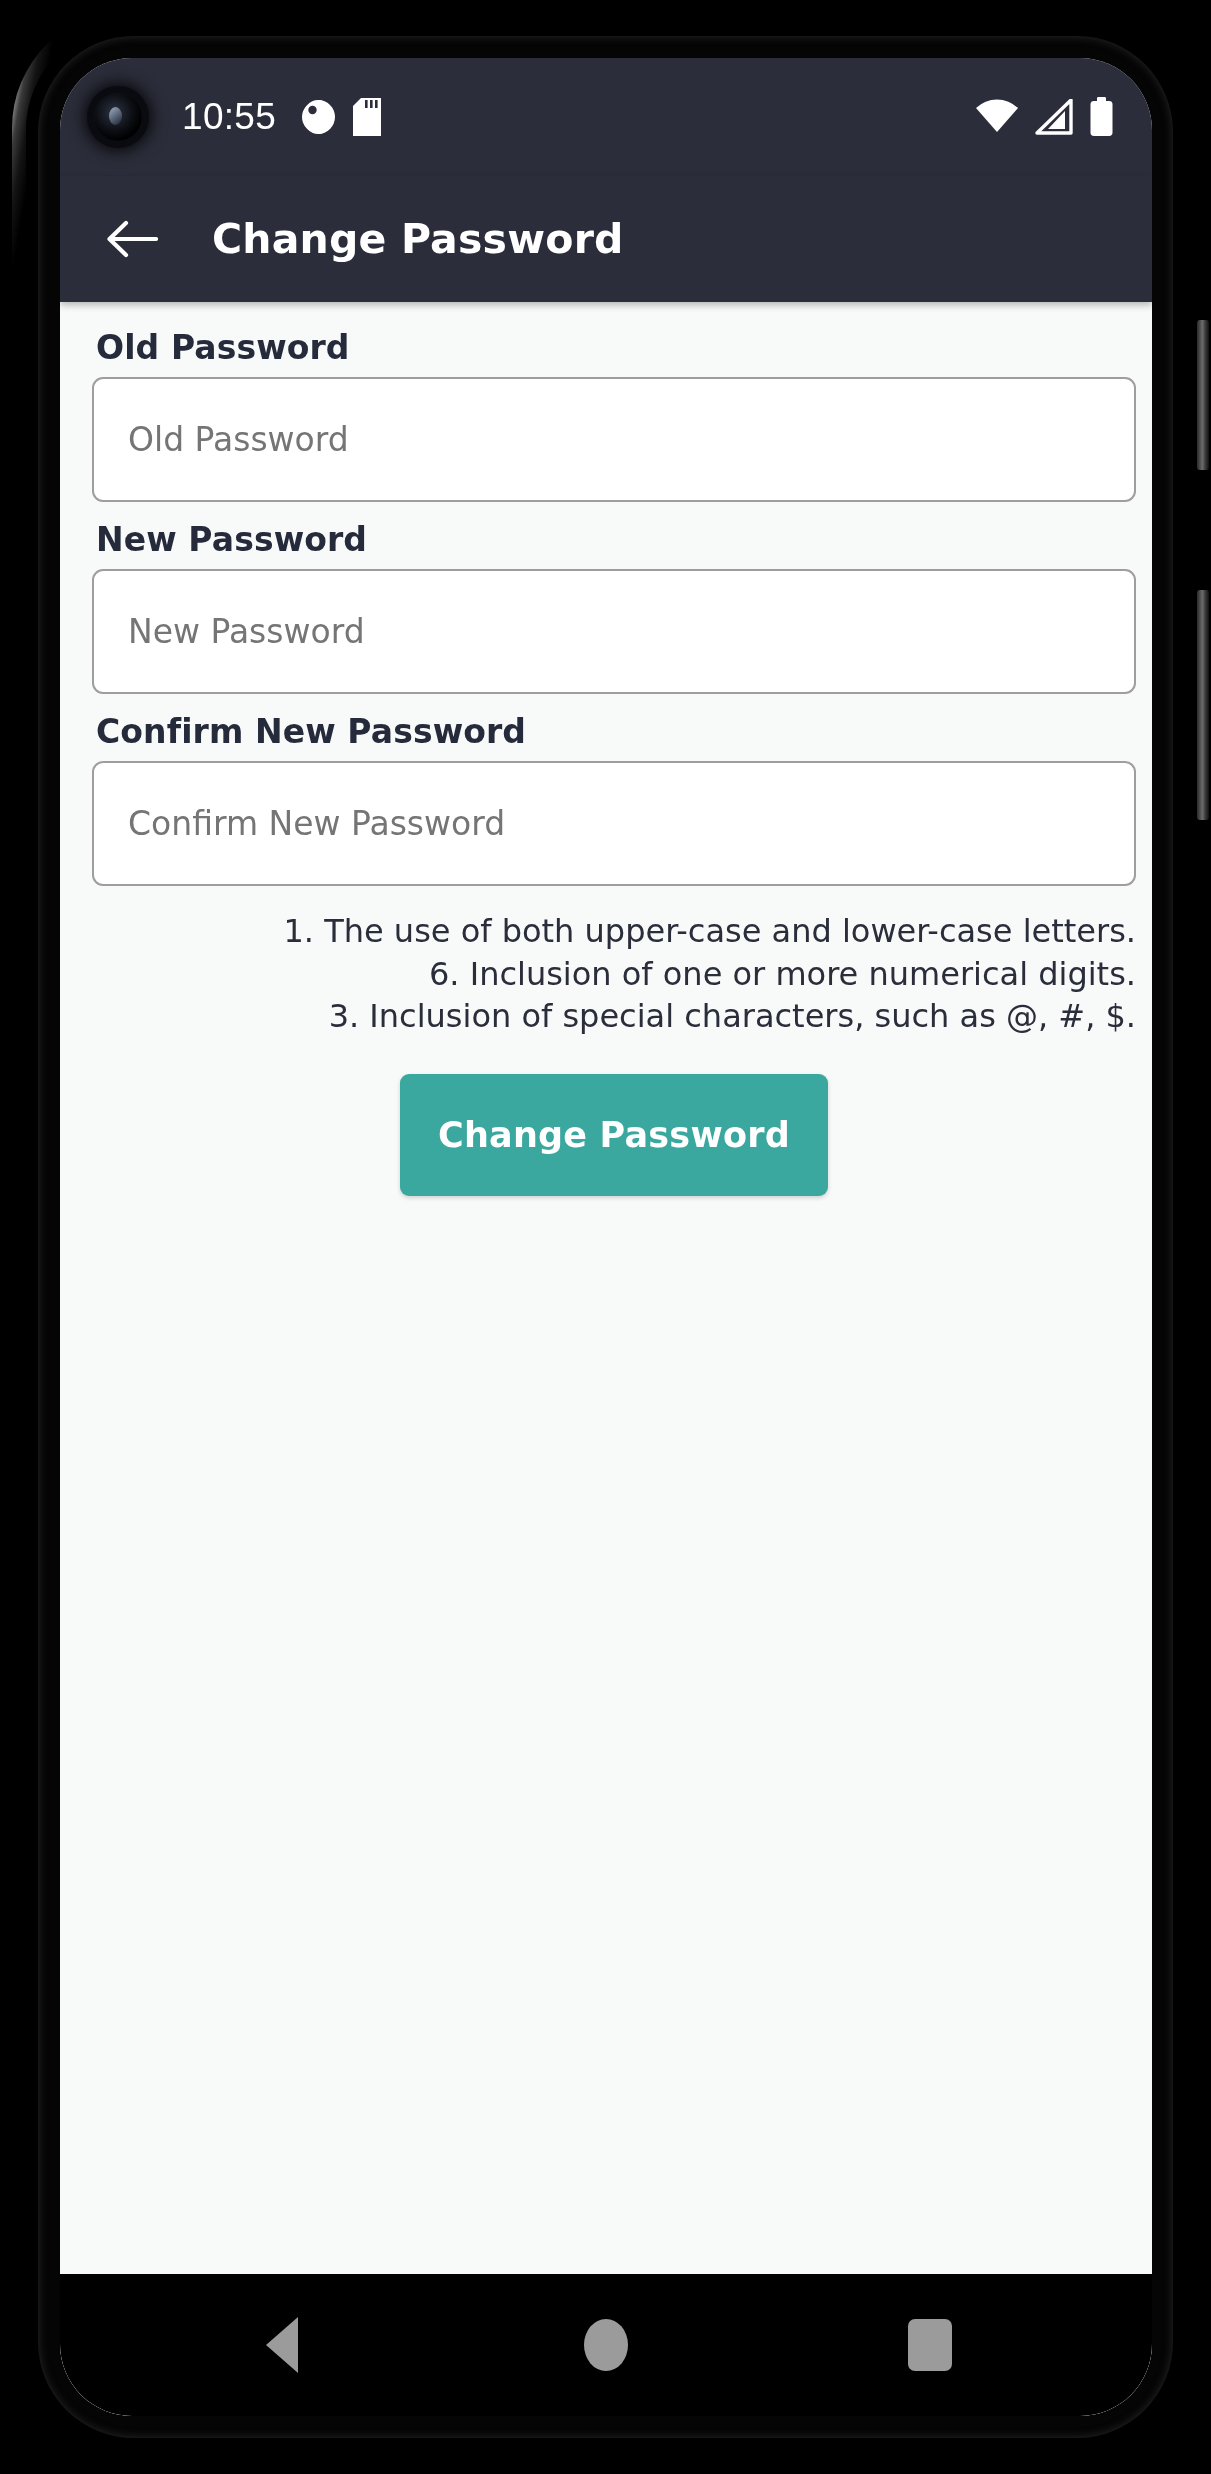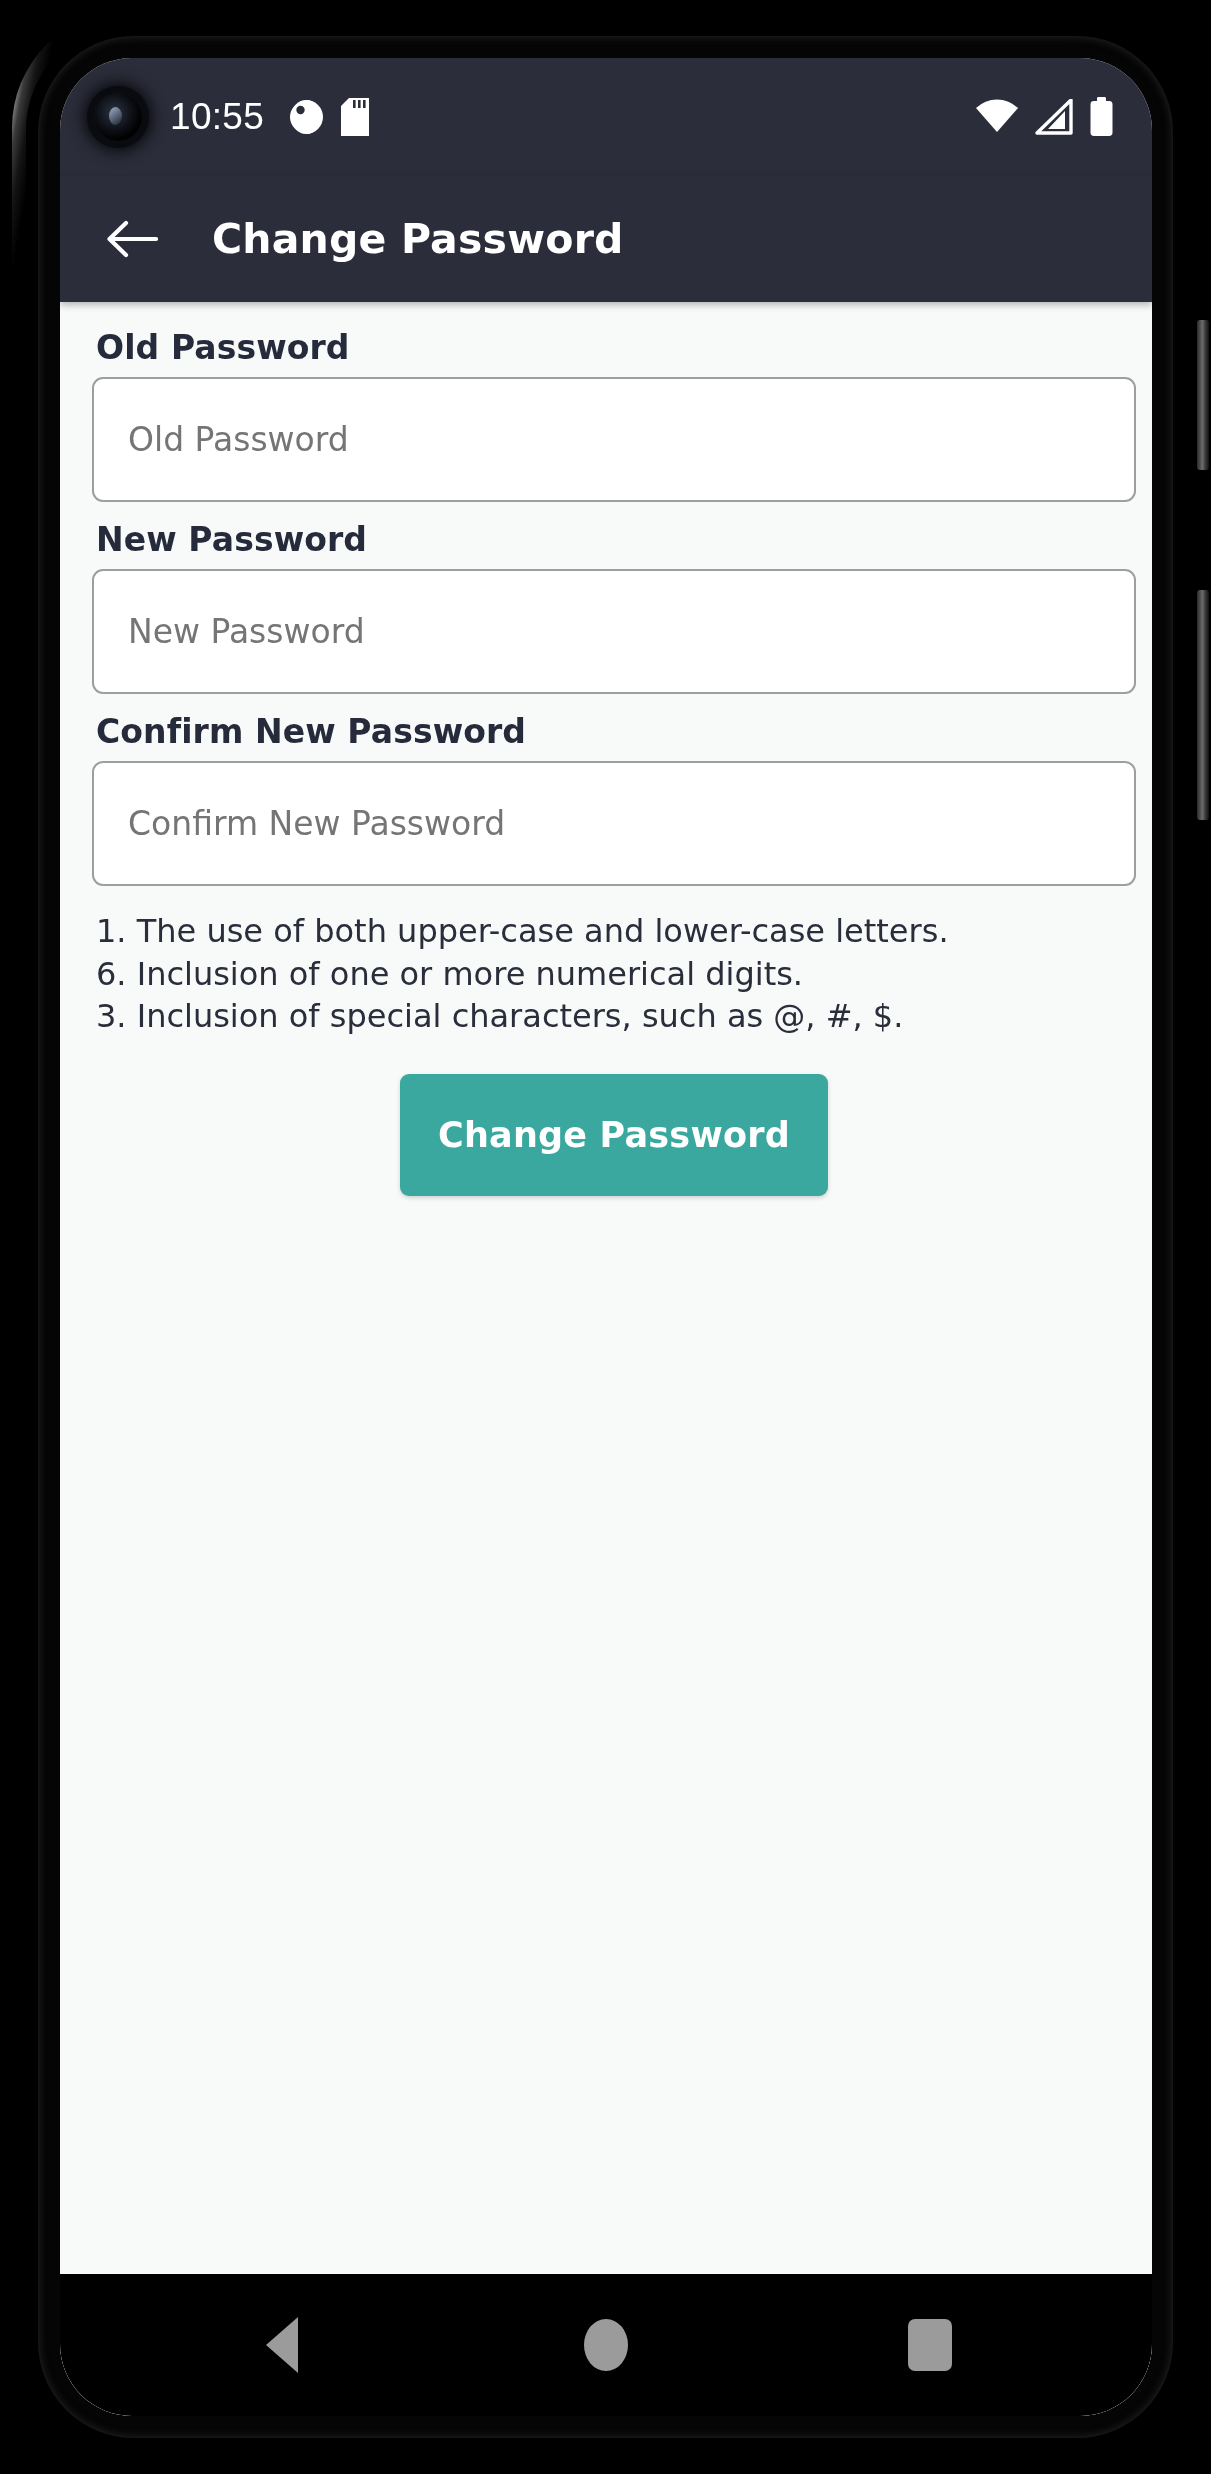--- a/index.html
+++ b/index.html
@@ -93,21 +93,21 @@
     width: 13px; height: 18px;
     border-radius: 50%;
     background: linear-gradient(140deg,#b9c6d8,#5d6b80 55%,#1a202b);
     opacity: .85;
   }
   #status-clock {
     color: #fff;
     font-family: "Liberation Sans", sans-serif;
     font-size: 37px;
     font-weight: 400;
-    margin-left: 28px;
+    margin-left: 40px;
     letter-spacing: .3px;
     white-space: nowrap;
   }
   .status-left-icons {
     display: flex;
     align-items: center;
     gap: 18px;
     margin-left: 26px;
   }
   .status-right-icons {
@@ -174,20 +174,21 @@
     outline: none;
     display: block;
   }
   .text-input::placeholder { color: #757575; opacity: 1; }
   .field-group { margin-bottom: 18px; }
   .field-group:last-of-type { margin-bottom: 0; }
 
   #password-rules {
     margin: 24px 0 13px 4px;
     list-style: none;
+    text-align: right;
   }
   #password-rules li {
     font-family: "DejaVu Sans", sans-serif;
     font-size: 32px;
     color: #2a2d3a;
     line-height: 1.33;
     white-space: nowrap;
   }
 
   #submit-row {

